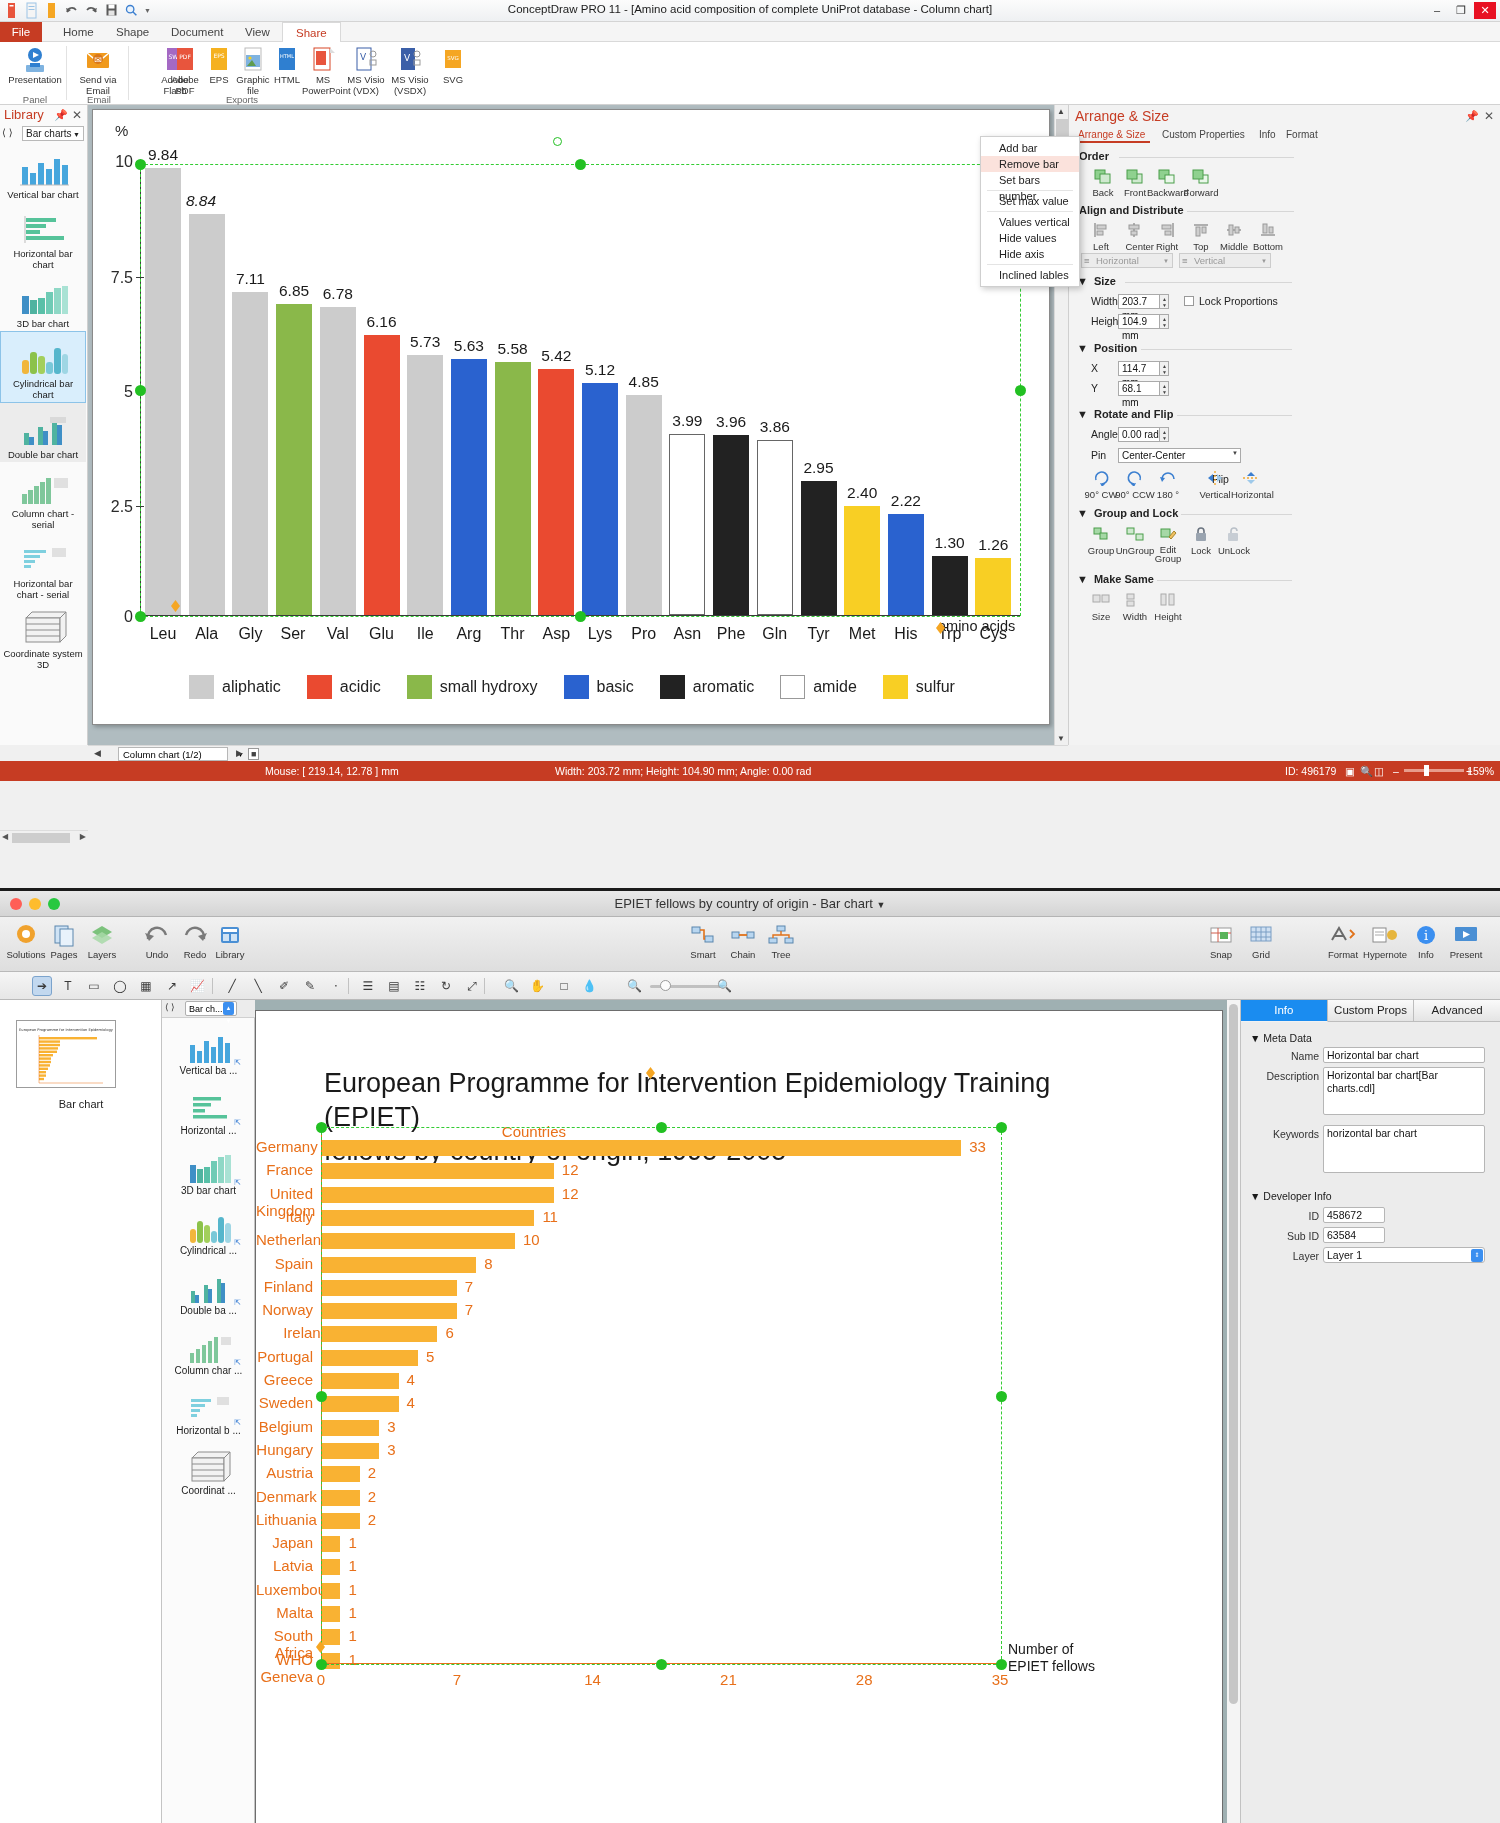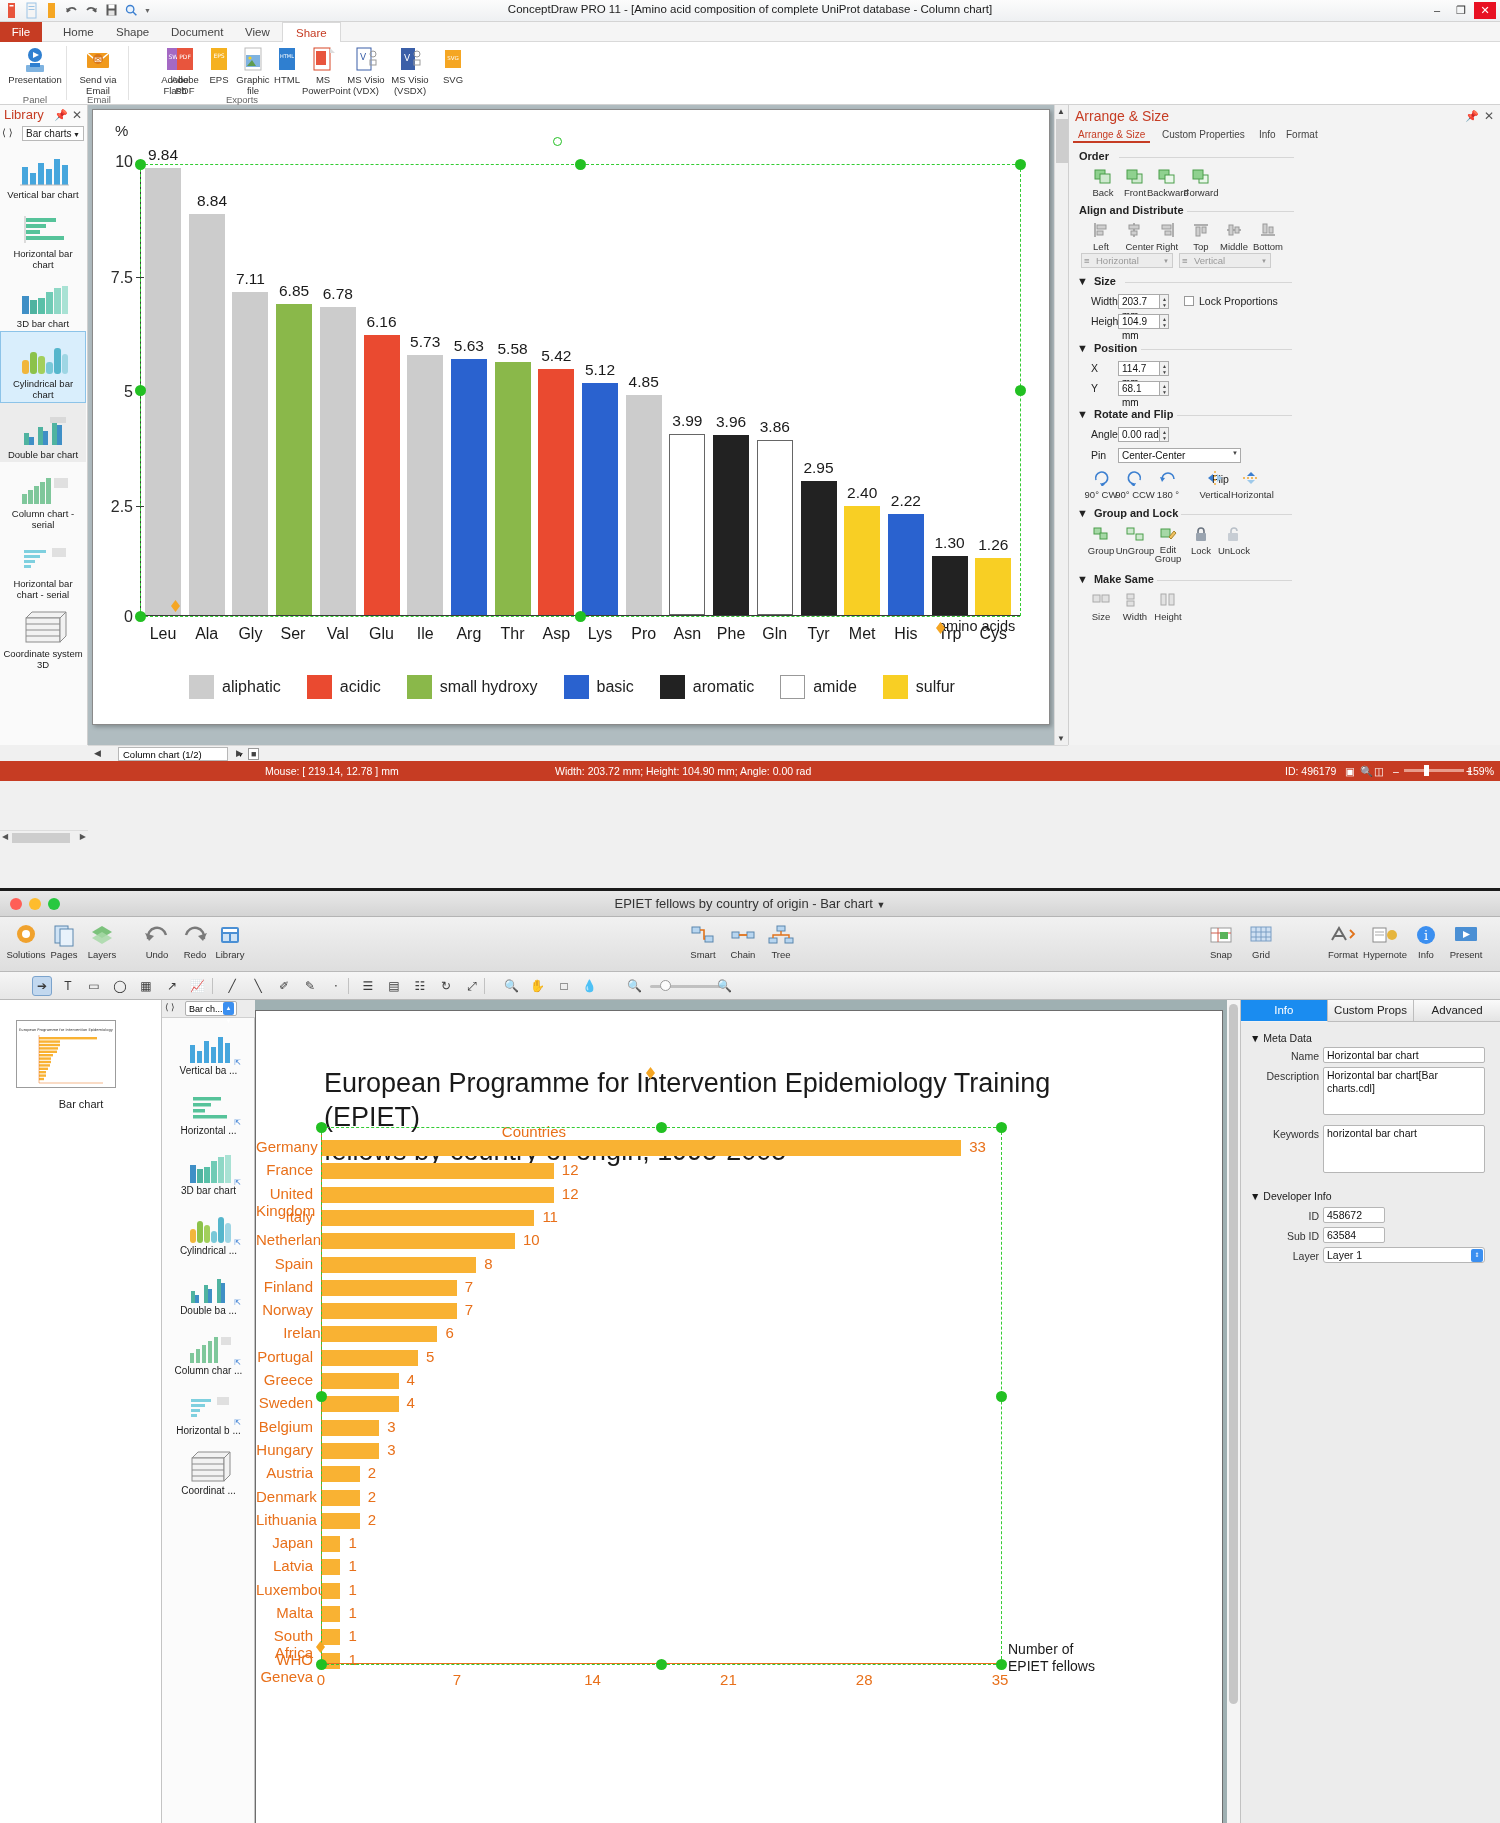--- a/index.html
+++ b/index.html
@@ -545,21 +545,21 @@
         <div class="c1-ytick" style="left:0px; top:273px; width:40px;">5</div>
         <div class="c1-tickmark" style="left:43px; top:281px;"></div>
         <div class="c1-ytick" style="left:0px; top:388px; width:40px;">2.5</div>
         <div class="c1-tickmark" style="left:43px; top:396px;"></div>
         <div class="c1-ytick" style="left:0px; top:498px; width:40px;">0</div>
 
         <div id="c1-bars">
             <div class="c1-bar" style="left: 52px; width: 36px; height: 446.736px; top: 58.264px; background: rgb(204, 204, 204);"></div>
             <div class="c1-val" style="left: 46px; width: 48px; top: 36.264px;">9.84</div>
             <div class="c1-bar" style="left: 95.7px; width: 36px; height: 401.336px; top: 103.664px; background: rgb(204, 204, 204);"></div>
-            <div class="c1-val" style="left: 95px; width: 48px; top: 81.664px;">8.84</div>
+            <div class="c1-val" style="left: 84px; width: 48px; top: 81.664px; font-style: italic;">8.84</div>
             <div class="c1-bar" style="left: 139.4px; width: 36px; height: 322.794px; top: 182.206px; background: rgb(204, 204, 204);"></div>
             <div class="c1-val" style="left: 133.4px; width: 48px; top: 160.206px;">7.11</div>
             <div class="c1-bar" style="left: 183.1px; width: 36px; height: 310.99px; top: 194.01px; background: rgb(138, 184, 74);"></div>
             <div class="c1-val" style="left: 177.1px; width: 48px; top: 172.01px;">6.85</div>
             <div class="c1-bar" style="left: 226.8px; width: 36px; height: 307.812px; top: 197.188px; background: rgb(204, 204, 204);"></div>
             <div class="c1-val" style="left: 220.8px; width: 48px; top: 175.188px;">6.78</div>
             <div class="c1-bar" style="left: 270.5px; width: 36px; height: 279.664px; top: 225.336px; background: rgb(234, 74, 48);"></div>
             <div class="c1-val" style="left: 264.5px; width: 48px; top: 203.336px;">6.16</div>
             <div class="c1-bar" style="left: 314.2px; width: 36px; height: 260.142px; top: 244.858px; background: rgb(204, 204, 204);"></div>
             <div class="c1-val" style="left: 308.2px; width: 48px; top: 222.858px;">5.73</div>
@@ -662,20 +662,33 @@
         <div style="position:absolute;left:460px;top:27px;width:9px;height:9px;border:1.6px solid #22c022;border-radius:50%;"></div>
       </div>
     </div>
     <div class="vscroll">
       <span class="ar" style="top:2px;">▲</span>
       <div class="thumb"></div>
       <span class="ar" style="bottom:2px;">▼</span>
     </div>
   </div>
 
+  <div class="ctxmenu1" style="left:980px; top:136px;">
+    <div class="mi">Add bar</div>
+    <div class="mi hl">Remove bar</div>
+    <div class="mi">Set bars number</div>
+    <div class="sep"></div>
+    <div class="mi">Set max value</div>
+    <div class="sep"></div>
+    <div class="mi">Values vertical</div>
+    <div class="mi">Hide values</div>
+    <div class="mi">Hide axis</div>
+    <div class="sep"></div>
+    <div class="mi">Inclined lables</div>
+  </div>
 
   <div class="hscroll-row">
     <span class="hs-nav" style="left:6px;">◀</span>
     <div class="pagetab">
       <span>Column chart (1/2)</span>
       <span style="position:absolute;left:118px;top:0;font-size:7px;">▼</span>
     </div>
     <span class="hs-nav" style="left:148px;">▶</span>
     <span class="hs-nav" style="left:160px;border:1px solid #999;padding:0 2px;background:#fff;">■</span>
   </div>

